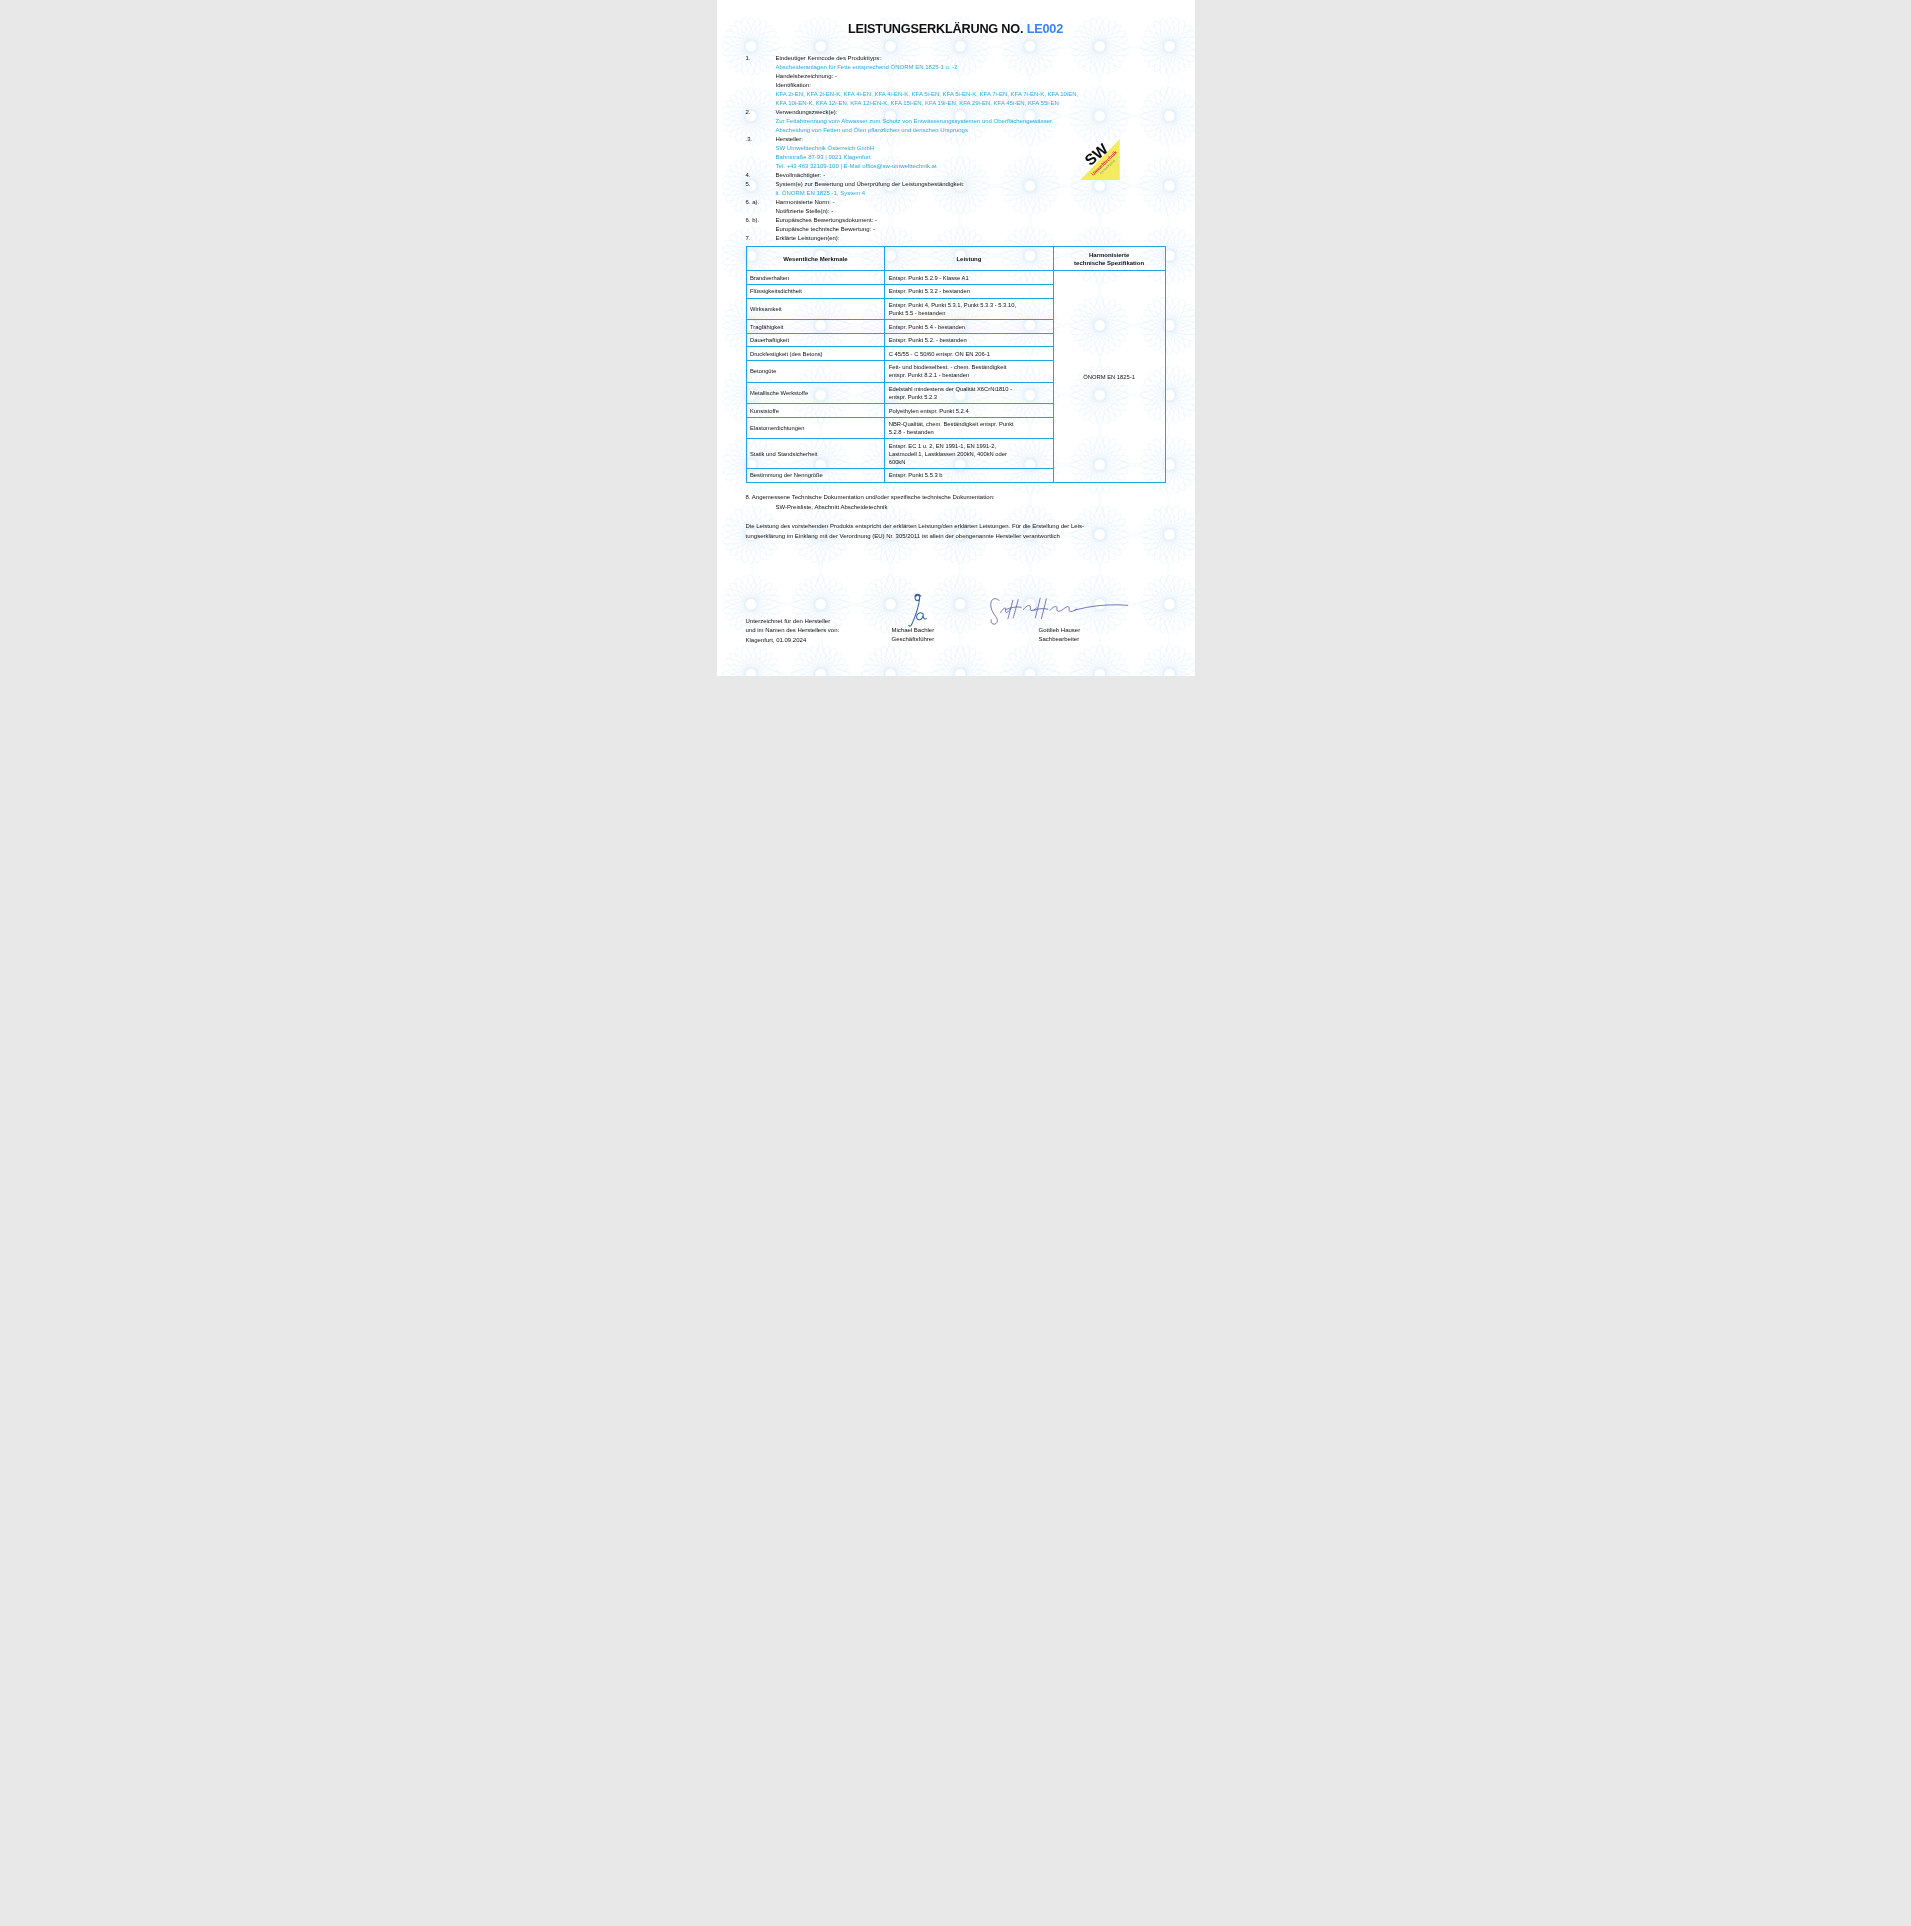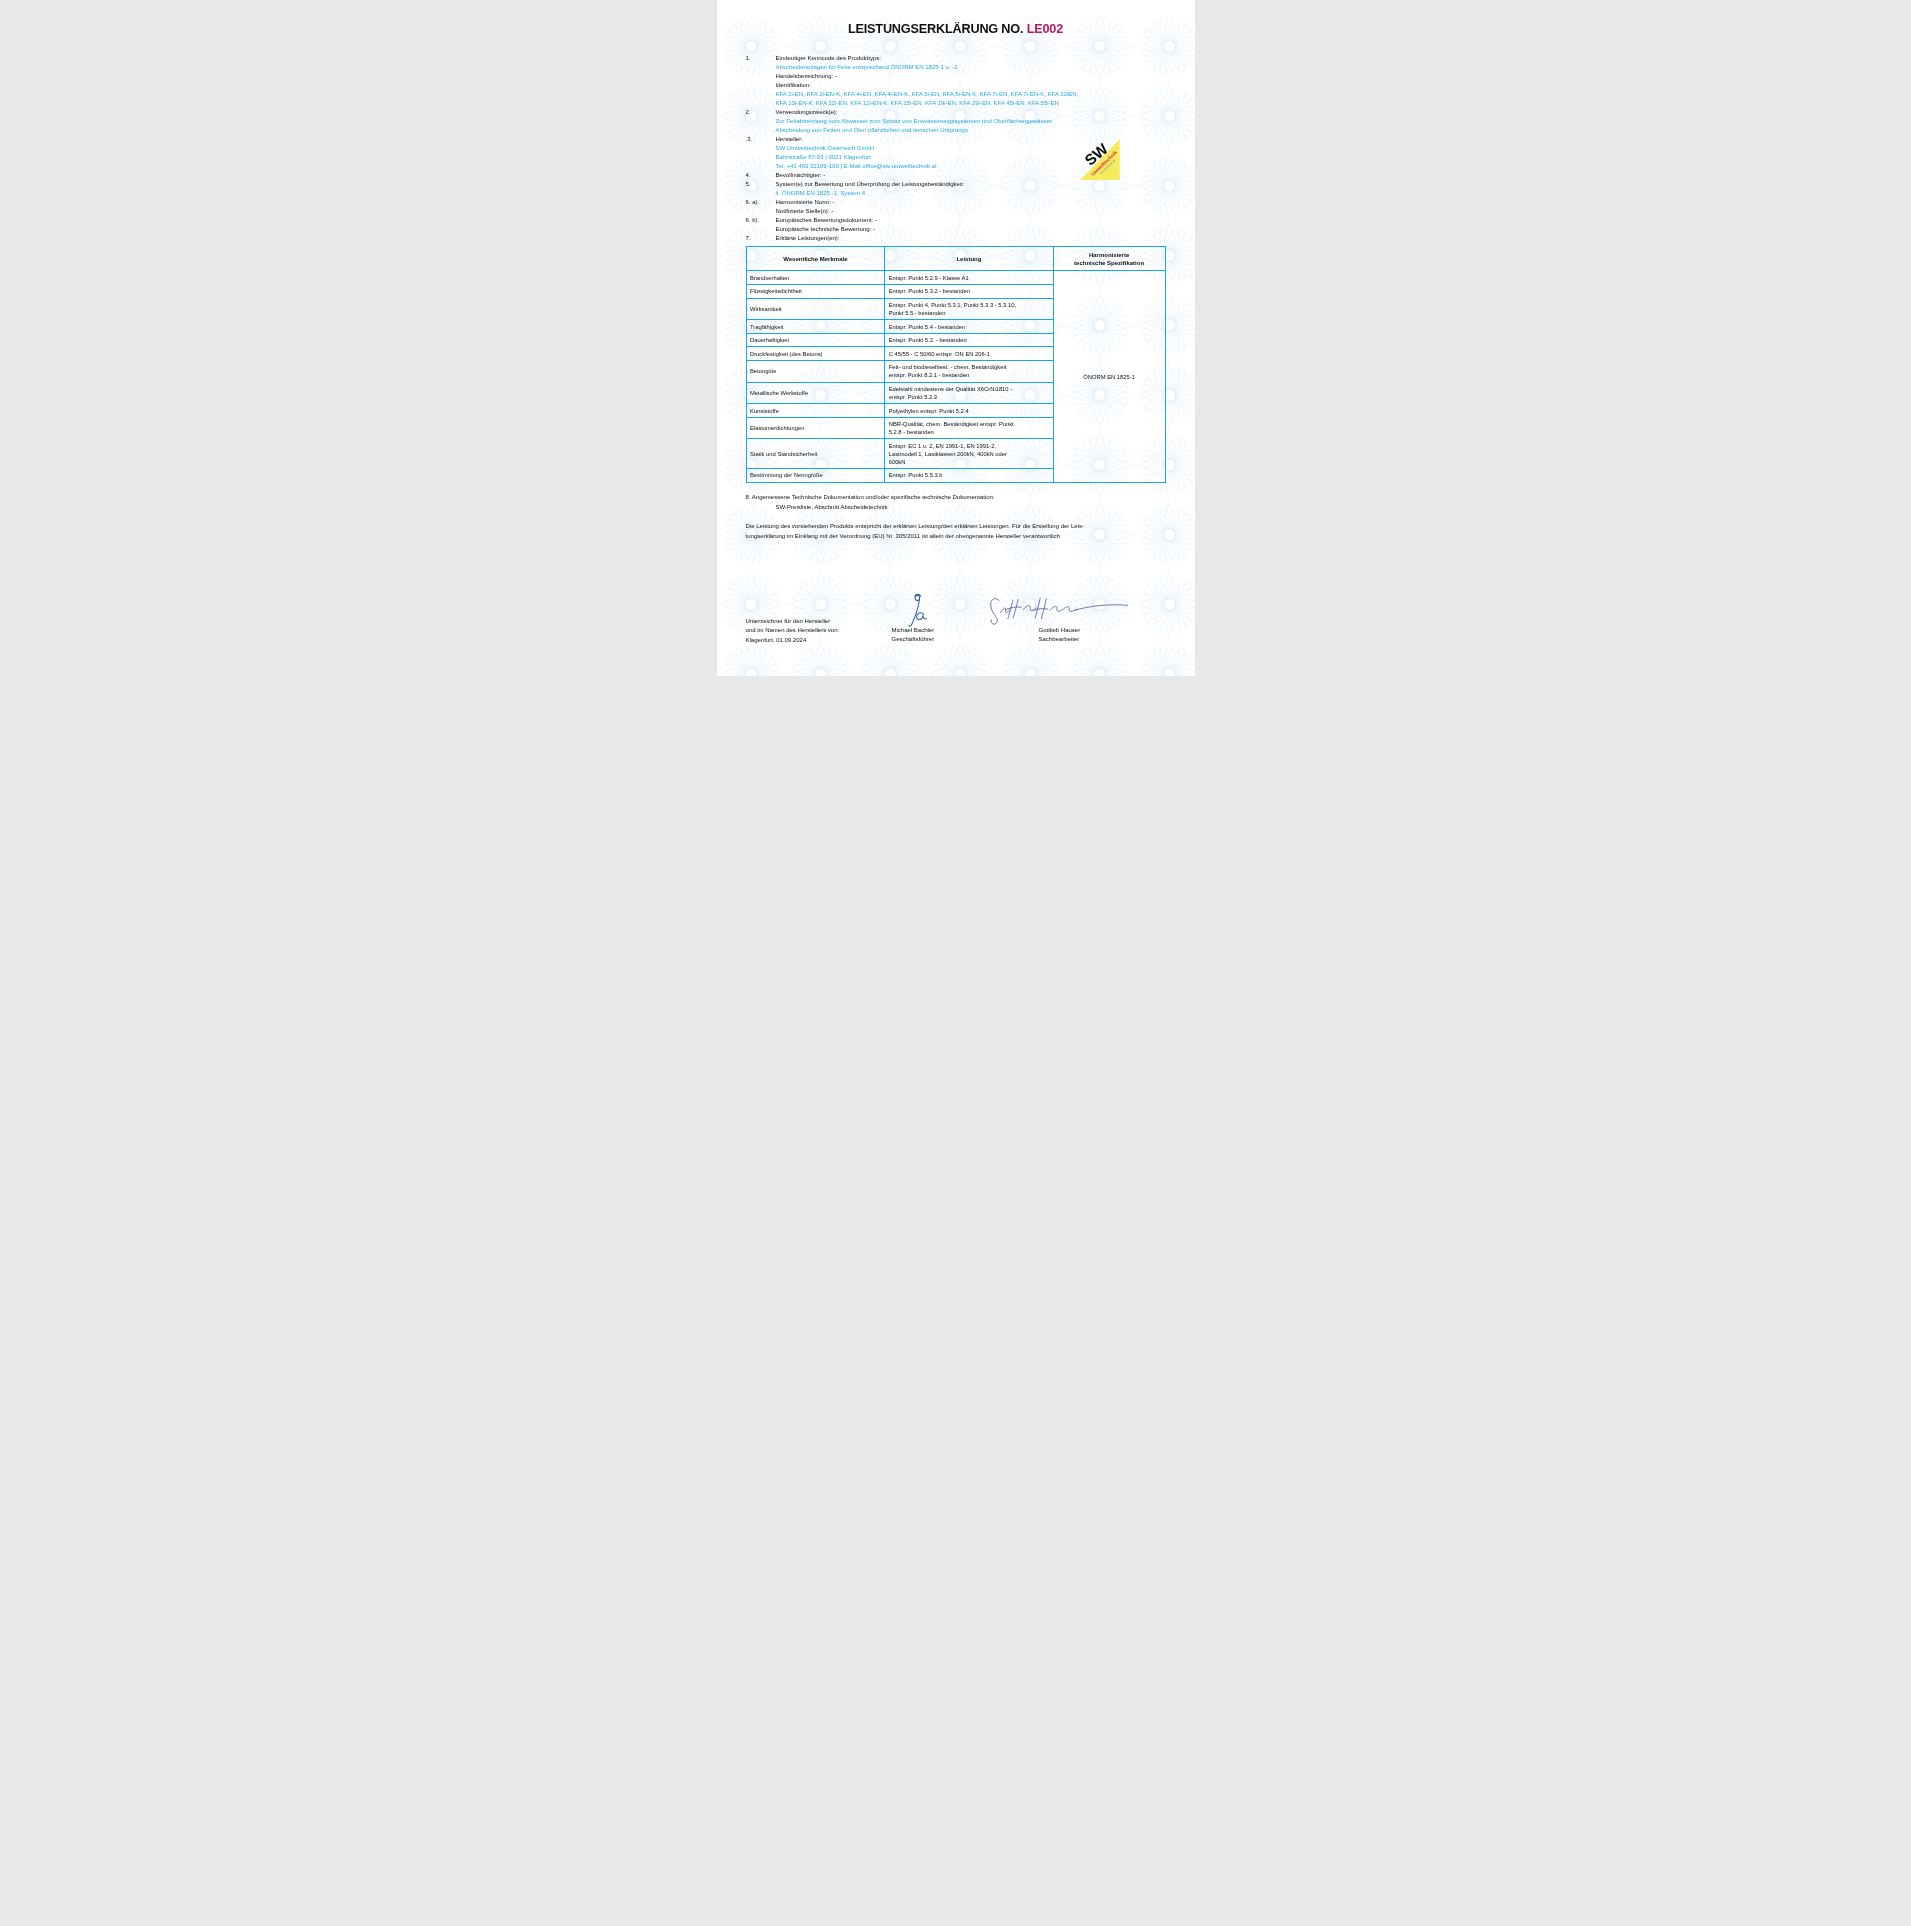--- a/index.html
+++ b/index.html
@@ -8,21 +8,21 @@
     background:#ffffff; overflow:hidden;
     font-family:"Liberation Sans", sans-serif; color:#111;
   }
   
   .wm { position:absolute; left:0; top:0; width:478px; height:676px; }
   
   .title {
     position:absolute; top:22.3px; left:0; width:100%;
     text-align:center; font-size:12.7px; font-weight:bold; letter-spacing:-0.2px;
   }
-  .title .accent { color:#be185d; }
+  .title .accent { color:#3b82f6; }
   
   .content { position:absolute; left:29px; top:54px; width:420px; }
   .ln { display:flex; line-height:9px; font-size:6px; }
   .ln .num { flex:0 0 30px; width:30px; }
   .ln .txt { flex:1; white-space:nowrap; }
   .blue { color:#29a9e0; }
   
   table.perf { width:100%; border-collapse:collapse; margin-top:2.7px;
                border:1.2px solid #1ba7e2; }
   table.perf th {

